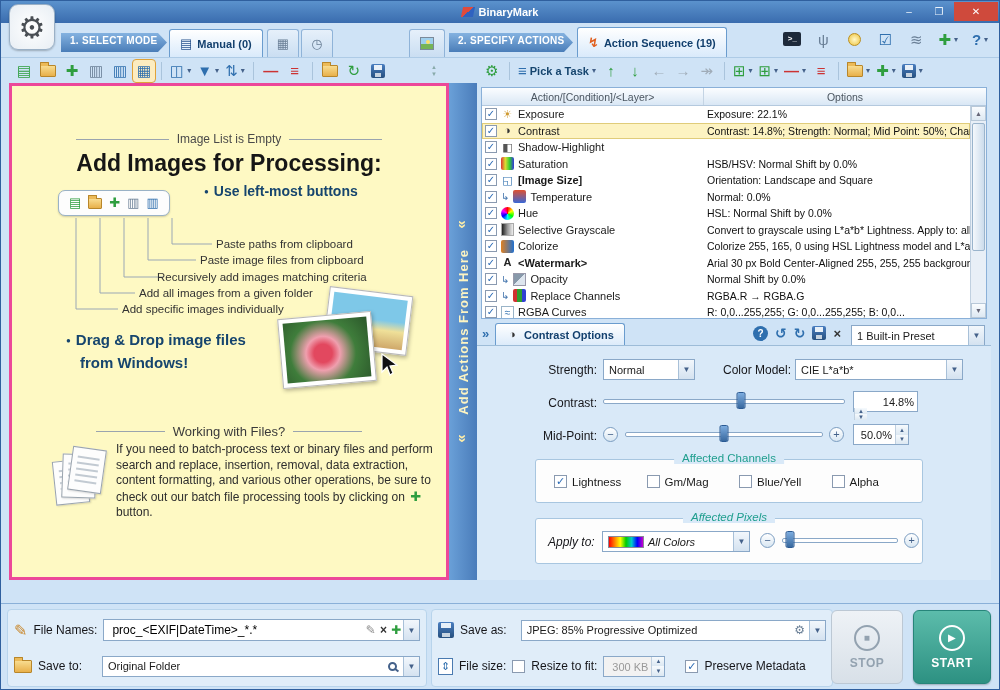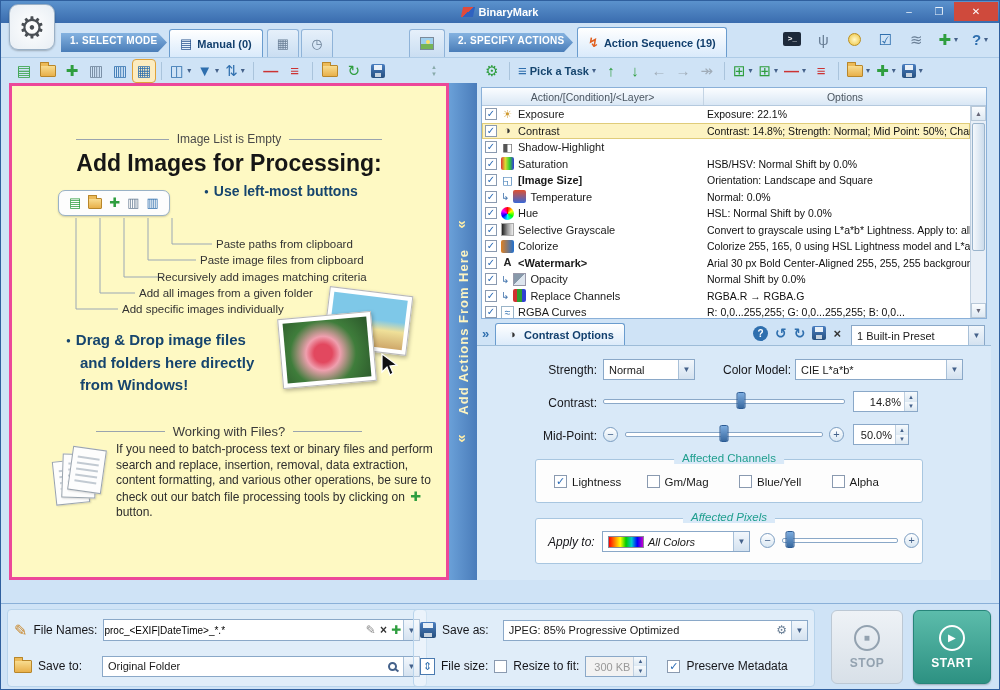--- a/index.html
+++ b/index.html
@@ -183,26 +183,26 @@
   .cb { width:13px; height:13px; border:1px solid #8a9ab0; background:#fff; display:inline-flex; align-items:center; justify-content:center;
     font-size:11px; color:#2a6ab5; font-weight:bold; flex:none; }
   .swatch { width:36px; height:12px; border:1px solid #889; margin-right:4px; flex:none;
     background:linear-gradient(90deg,#f00,#ff8000,#ff0,#0c0,#0cc,#00f,#c0c); }
 
   
   .steprow3 { position:absolute; top:605px; left:0; right:0; height:23px; }
   .steprow3 .steplab { bottom:2px; }
   .bottompanel { position:absolute; top:602px; left:0; right:0; bottom:0; background:#cfe3f6; border-top:1px solid #8ab0d8; }
   .bgroup { position:absolute; top:5px; height:78px; background:rgba(255,255,255,.35); border:1px solid #b8d4ec; border-radius:4px; }
-  .g1 { left:6px; width:420px; } .g2 { left:412px; width:402px; }
+  .g1 { left:6px; width:420px; } .g2 { left:430px; width:402px; }
   .brow { position:absolute; left:6px; right:6px; height:24px; display:flex; align-items:center; gap:6px; }
   .brow.r1 { top:8px; } .brow.r2 { top:44px; }
   .blabel { font-size:12px; color:#16161a; white-space:nowrap; }
   .tinput { display:flex; align-items:center; border:1px solid #8aa8c8; background:#fff; height:22px; overflow:hidden; }
-  .tinput input { border:none; outline:none; flex:1; font-size:10px; font-family:inherit; padding:0 0; min-width:0; background:transparent; }
+  .tinput input { border:none; outline:none; flex:1; font-size:12px; font-family:inherit; padding:0 8px; min-width:0; background:transparent; }
   .inicon { font-size:12px; padding:0 2px; flex:none; }
   .dis-input { background:#f2f2f2; color:#999; }
   .dis-input .val { color:#999; }
   .bigbtn { position:absolute; top:6px; height:74px; border-radius:6px; display:flex; flex-direction:column; align-items:center; justify-content:center; gap:5px;
     font-size:12px; font-weight:bold; letter-spacing:.5px; }
   .btn-circle { width:26px; height:26px; border-radius:50%; border:2px solid currentColor; display:flex; align-items:center; justify-content:center; font-size:10px; }
   .stopbtn { right:96px; width:72px; background:linear-gradient(#eef2f6,#d8e0e8); border:1px solid #bcc8d4; color:#93a2b0; }
   .startbtn { right:8px; width:78px; background:linear-gradient(#5cbcab,#2d9182); border:1px solid #27857a; color:#fff; box-shadow:0 1px 2px rgba(0,0,0,.25); }
 </style>
 </head>
@@ -491,21 +491,20 @@
 
           <div class="callout">Recursively add images matching criteria</div>
 
           <div class="callout">Add all images from a given folder</div>
 
           <div class="callout">Add specific images individually</div>
         </div>
 
       <div class="dragdrop">
         <div class="bullet">Drag &amp; Drop image files</div>
-        <div class="b2">and folders here directly</div>
         <div class="b2">from Windows!</div>
       </div>
 
       <div class="photostack">
         <div class="photo back">
             <div class="inner"></div>
           </div>
         <div class="photo front">
             <div class="inner"></div>
           </div>
@@ -737,21 +736,21 @@
         <div class="combo" style="position:absolute;left:318px;top:13px;width:168px;">
           <span>CIE L*a*b*</span>
           <span class="arrowbtn">▼</span>
         </div>
 
         <div class="flabel" style="left:40px;top:50px;width:80px;">Contrast:</div>
         <div class="slider" style="left:126px;top:46px;width:242px;">
           <div class="track"></div>
           <div class="thumb th-contrast"></div>
         </div>
-        <div class="spin" style="left:376px;top:45px;width:65px;">
+        <div class="spin" style="left:376px;top:45px;width:65px;flex-direction:column;">
           <span class="val">14.8%</span>
           <span class="arrows">
               <span>▲</span>
               <span>▼</span>
             </span>
         </div>
 
         <div class="flabel" style="left:40px;top:83px;width:80px;">Mid-Point:</div>
         <div class="cbtn" style="left:126px;top:81px;">−</div>
         <div class="slider" style="left:148px;top:79px;width:198px;">

